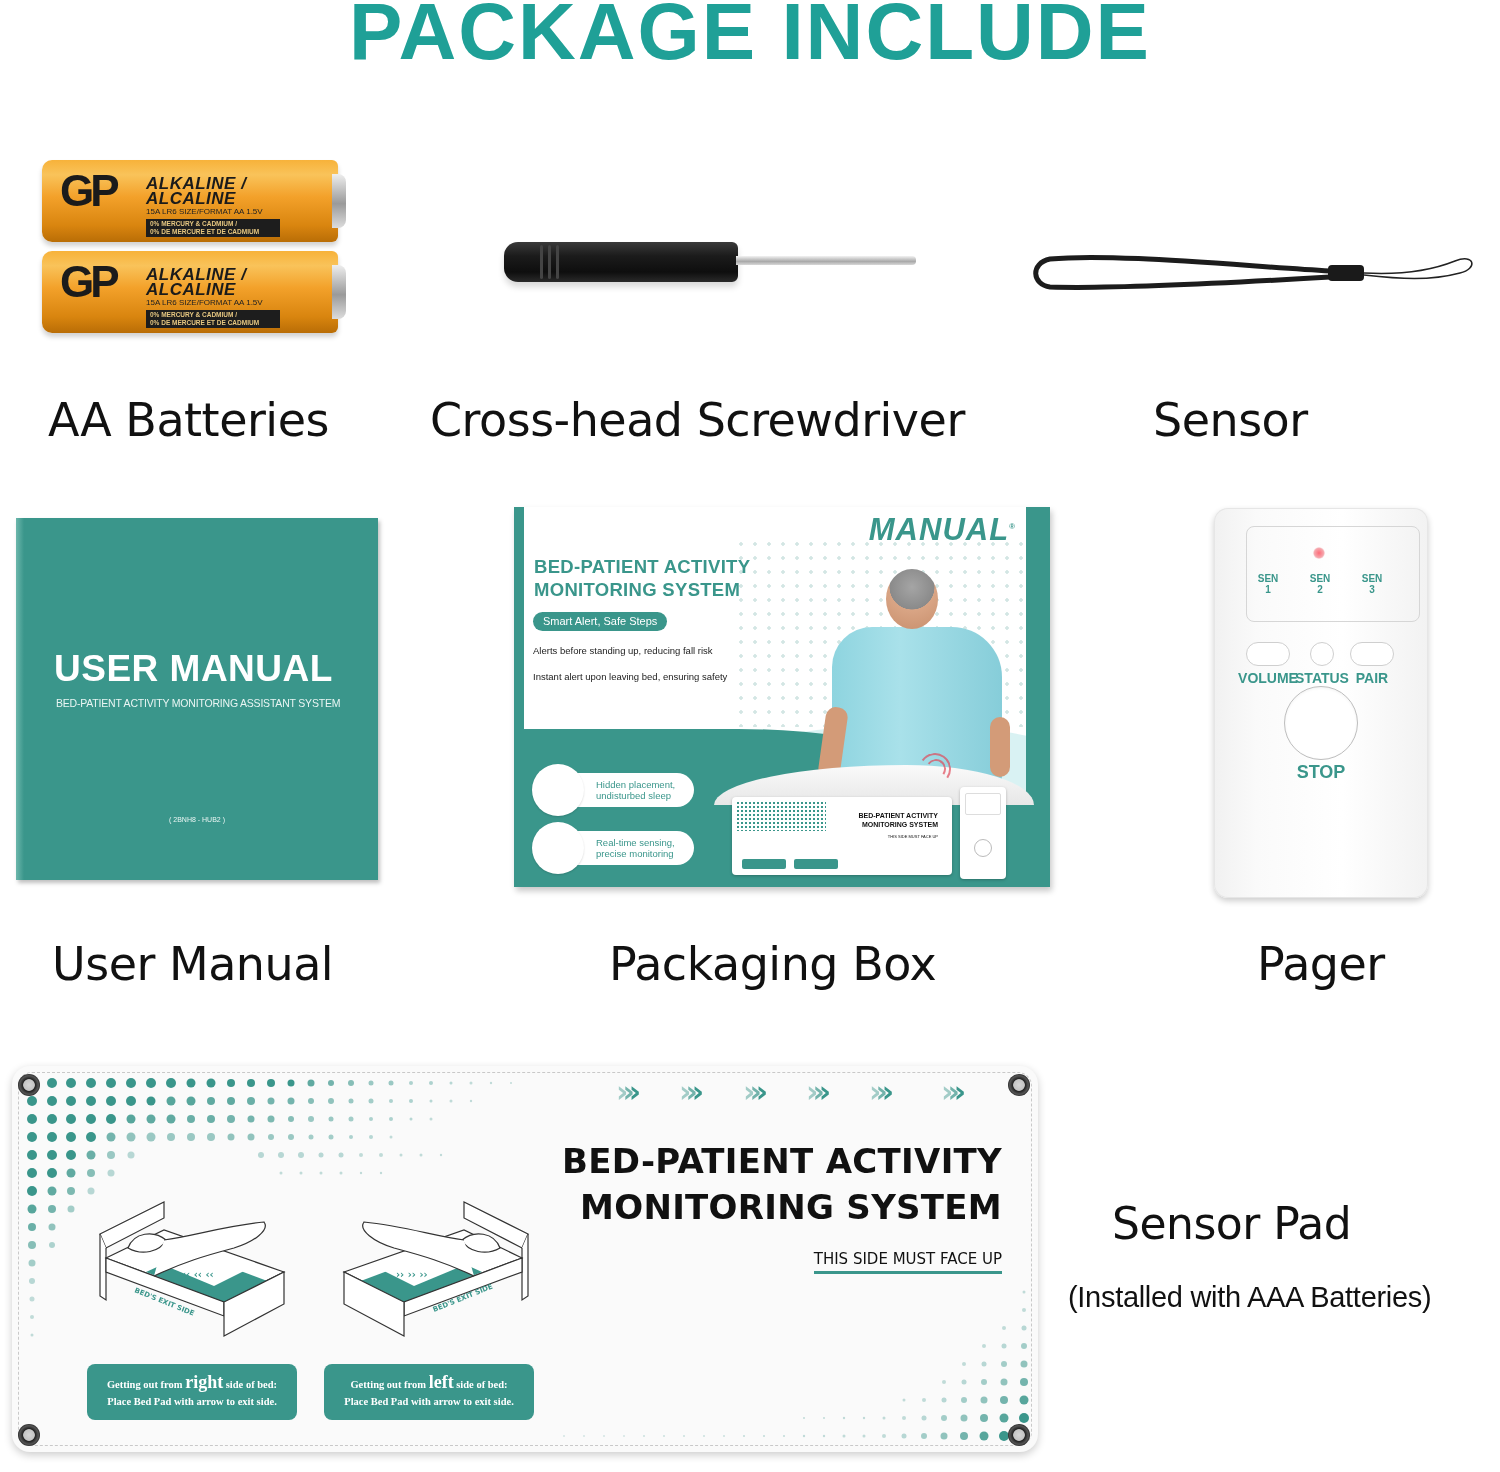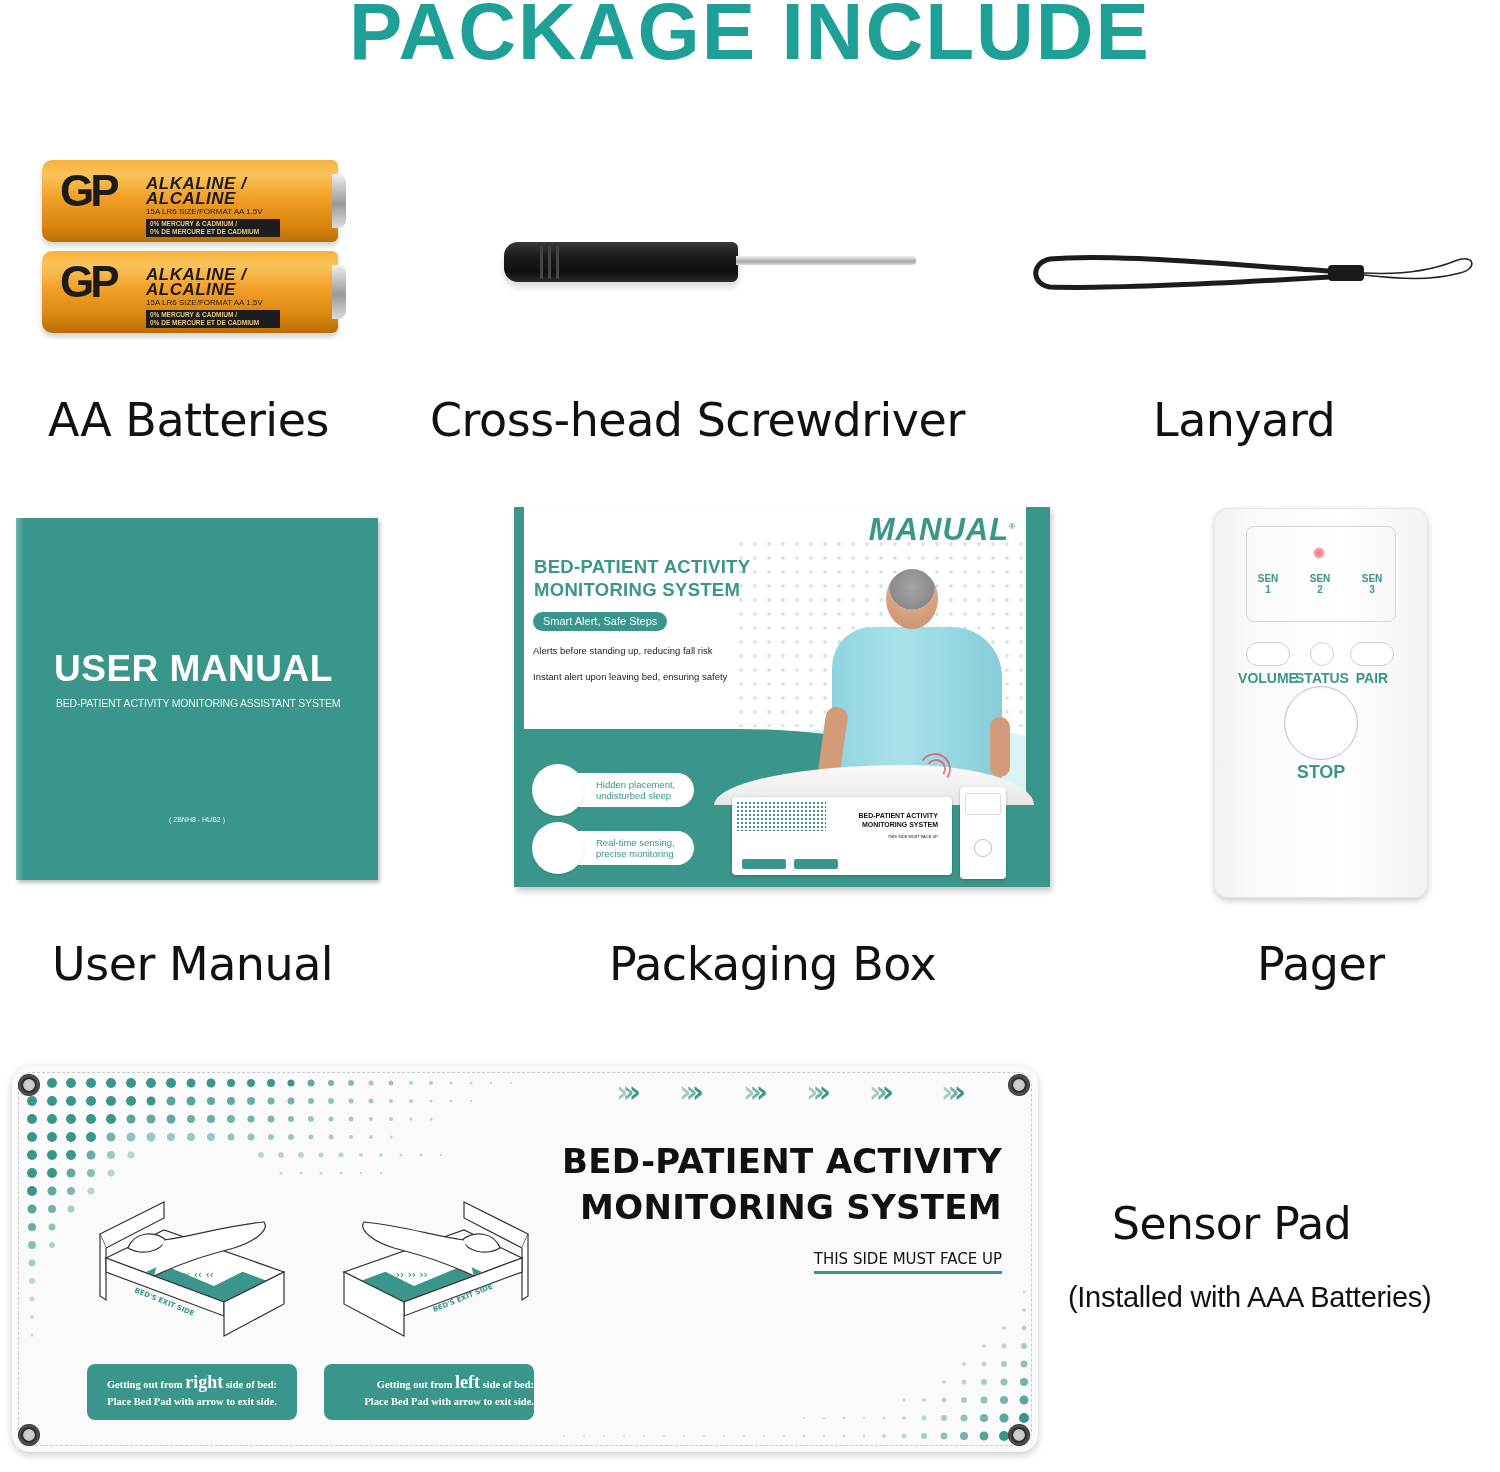--- a/index.html
+++ b/index.html
@@ -156,21 +156,21 @@
   .mini-pager .mr { position: absolute; left: 14px; top: 52px; width: 18px; height: 18px; border-radius: 50%; border: 1px solid #bbb; }
   .mini-pager .mscreen { position: absolute; left: 5px; top: 6px; width: 36px; height: 22px; border: 1px solid #ddd; border-radius: 2px; }
 
   
   .pager {
     position: absolute; left: 1214px; top: 508px; width: 214px; height: 390px; border-radius: 14px;
     background: linear-gradient(to right, #f1f1f1, #fafafa 20%, #ffffff 60%, #f2f2f2);
     box-shadow: 0 3px 6px rgba(0,0,0,0.2), inset 0 0 0 1px #e6e6e6;
   }
   .pager .screen {
-    position: absolute; left: 32px; top: 18px; width: 150px; height: 96px; border: 1.5px solid #d6d6d6; border-radius: 8px;
+    position: absolute; left: 32px; top: 18px; width: 174px; height: 96px; border: 1.5px solid #d6d6d6; border-radius: 8px;
   }
   .pager .led {
     position: absolute; left: 66px; top: 20px; width: 12px; height: 12px; border-radius: 50%;
     background: radial-gradient(circle, #ff6b78 0%, #f5a8ae 55%, transparent 75%);
   }
   .pager .sen {
     position: absolute; top: 46px; width: 30px; text-align: center; font-family: "Liberation Sans", sans-serif; font-size: 10px;
     line-height: 11px; color: #3a968b; font-weight: 700;
   }
   .pager .pbtn { position: absolute; top: 134px; height: 24px; border: 1.5px solid #cfcfcf; border-radius: 12px; background: #fff; }
@@ -258,21 +258,21 @@
   <div class="sd-shaft"></div>
   <div class="caption" style="left:430px; top:393px;">Cross-head Screwdriver</div>
 </div>
 
 <div>
   <svg class="abs" style="left:1030px; top:245px;" width="445" height="60" viewBox="0 0 445 60">
     <path d="M300 26 C200 20, 80 8, 20 14 C0 18, 2 40, 20 42 C80 44, 200 38, 300 32" fill="none" stroke="#1c1c1c" stroke-width="5"></path>
     <rect x="298" y="20" width="36" height="16" rx="4" fill="#1a1a1a"></rect>
     <path d="M334 28 C370 30, 400 26, 425 16 C445 8, 448 24, 430 28 C400 36, 370 34, 334 30" fill="none" stroke="#222" stroke-width="1.5"></path>
   </svg>
-  <div class="caption" style="left:1153px; top:393px;">Lanyard</div>
+  <div class="caption" style="left:1153px; top:393px;">Sensor</div>
 </div>
 
 <div>
   <div class="manual">
     <div class="spine"></div>
     <div class="m-title">USER MANUAL</div>
     <div class="m-sub">BED-PATIENT ACTIVITY MONITORING ASSISTANT SYSTEM</div>
     <div class="m-code">( 2BNH8 - HUB2 )</div>
   </div>
   <div class="caption" style="left:52px; top:937px;">User Manual</div>
@@ -606,21 +606,21 @@
       <path d="M166 52 C160 36, 140 34, 128 44 C134 56, 152 60, 166 52 Z" fill="#fff" stroke="#333" stroke-width="1.2"></path>
       <path d="M130 44 C100 40, 70 30, 30 26 C24 34, 40 46, 60 52 C90 60, 110 66, 140 80" fill="#fff" stroke="#333" stroke-width="1.2"></path>
       <text x="100" y="116" font-size="7" fill="#3a968b" transform="rotate(-22 100 116)" font-family="DejaVu Sans, sans-serif" font-weight="700">BED'S EXIT SIDE</text>
       <text x="62" y="82" font-size="10" fill="#3a968b" font-weight="700" font-family="DejaVu Sans, sans-serif">›› ›› ››</text>
     </svg>
 
     <div class="inst" style="left:75px;">
       <div><span>Getting out from </span><span class="big">right</span><span> side of bed:</span></div>
       <div>Place Bed Pad with arrow to exit side.</div>
     </div>
-    <div class="inst" style="left:312px;text-align:right;">
+    <div class="inst" style="left:312px;">
       <div><span>Getting out from </span><span class="big">left</span><span> side of bed:</span></div>
       <div>Place Bed Pad with arrow to exit side.</div>
     </div>
   </div>
 
   <div class="sp-title">Sensor Pad</div>
   <div class="sp-sub">(Installed with AAA Batteries)</div>
 </div>
 
 </body></html>

